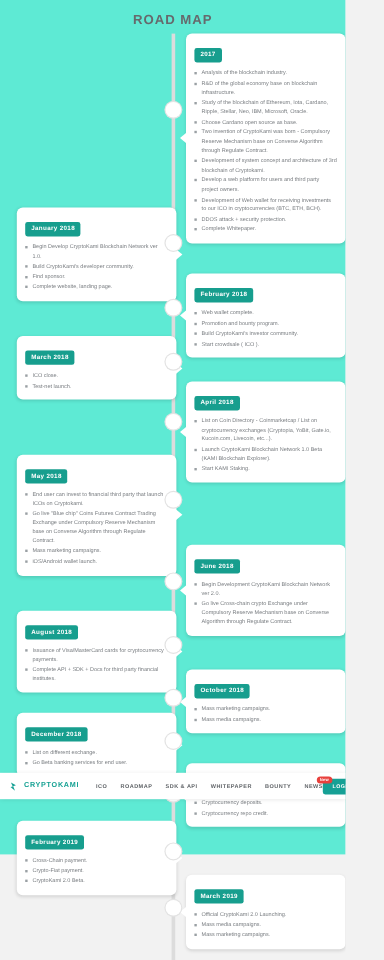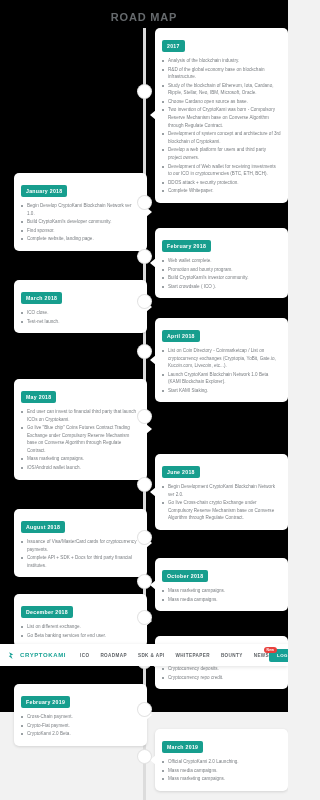--- a/index.html
+++ b/index.html
@@ -2,21 +2,21 @@
 <html><head>
 <meta charset="utf-8">
 <style>
   * { box-sizing: border-box; margin: 0; padding: 0; }
   html, body {
     width: 288px; height: 800px;
     background: #f2f2f2;
     font-family: "Liberation Sans", sans-serif;
     overflow: hidden;
   }
-  .page { position: relative; width: 288px; height: 712px; background: #000000; }
+  .page { position: relative; width: 288px; height: 712px; background: #5eead4; }
 
   
   .page-title {
     text-align: center;
     font-size: 11px;
     letter-spacing: 0.8px;
     color: #666a6d;
     font-weight: bold;
     padding-top: 11px;
   }

